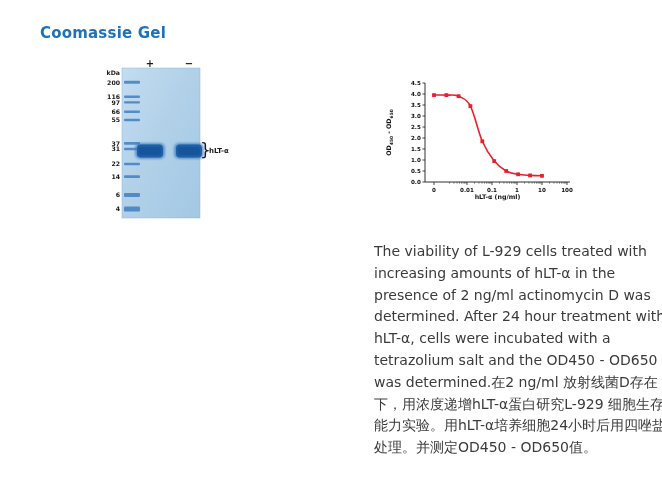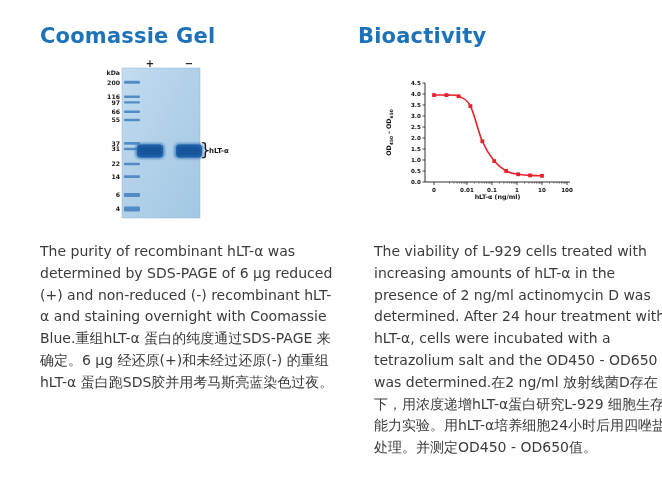--- a/index.html
+++ b/index.html
@@ -1,21 +1,21 @@
 <!DOCTYPE html>
 <html><head>
 <meta charset="utf-8">
 <style>
   html,body{margin:0;padding:0;background:#fff;}
   .page{position:relative;width:662px;height:491px;background:#ffffff;overflow:hidden;
         font-family:"DejaVu Sans","Liberation Sans",sans-serif;}
   .panel{position:absolute;top:0;height:491px;}
   .panel.left{left:0;width:331px;}
   .panel.right{left:331px;width:331px;}
-  h2.sec-title{position:absolute;margin:0;font-size:21px;font-weight:bold;color:#1d73b9;
+  h2.sec-title{position:absolute;margin:0;font-size:15px;font-weight:bold;color:#1d73b9;
         letter-spacing:0.2px;}
   .panel.left h2.sec-title{left:40px;top:24px;}
   .panel.right h2.sec-title{left:27px;top:24px;}
   .figure{position:absolute;}
   .gel-fig{left:96px;top:58px;width:140px;height:165px;}
   .chart-fig{left:51px;top:70px;width:200px;height:140px;}
   p.desc{position:absolute;margin:0;font-size:14px;line-height:21.8px;color:#3b3b3b;
         word-break:break-word;}
   .panel.left p.desc{left:40px;top:241px;width:296px;}
   .panel.right p.desc{left:27px;top:241px;width:294px;margin-left:16px;}
@@ -72,25 +72,23 @@
           <rect x="39" y="85" width="30" height="16" rx="5" fill="#3b79bb" opacity="0.7" filter="url(#softer)"></rect>
           <rect x="41" y="86.5" width="26" height="13" rx="4" fill="#1d5fa7" filter="url(#soft)"></rect>
           <rect x="43" y="89" width="22" height="8" rx="3" fill="#17549c" filter="url(#soft)"></rect>
           <rect x="78" y="85" width="30" height="16" rx="5" fill="#3b79bb" opacity="0.7" filter="url(#softer)"></rect>
           <rect x="80" y="86.5" width="26" height="13" rx="4" fill="#1d5fa7" filter="url(#soft)"></rect>
           <rect x="82" y="89" width="22" height="8" rx="3" fill="#17549c" filter="url(#soft)"></rect>
           <text x="104" y="93" font-size="17" dominant-baseline="middle" font-family="&quot;DejaVu Sans&quot;,sans-serif" fill="#1a1a1a">}</text>
           <text x="113" y="95.4" font-size="7" font-weight="bold" font-family="&quot;DejaVu Sans&quot;,sans-serif" fill="#1a1a1a">hLT-α</text>
         </svg>
     </div>
-    <p class="desc">The purity of recombinant hLT-α was determined by SDS-PAGE of 6 μg reduced (+) and non-reduced (-) recombinant hLT-α and staining overnight with Coomassie Blue.重组hLT-α 蛋白的纯度通过SDS-PAGE 来确定。6 μg 经还原(+)和未经过还原(-) 的重组hLT-α 蛋白跑SDS胶并用考马斯亮蓝染色过夜。</p>
   </section>
 
   <section class="panel right">
-    <h2 class="sec-title">Bioactivity</h2>
     <div class="figure chart-fig">
       <svg id="chart-svg" width="200" height="140" viewBox="0 0 200 140">
           <line x1="43" y1="13" x2="43" y2="112" stroke="#1a1a1a" stroke-width="0.9"></line>
           <line x1="43" y1="112" x2="188" y2="112" stroke="#1a1a1a" stroke-width="0.9"></line>
           <line x1="40.4" y1="112" x2="43" y2="112" stroke="#1a1a1a" stroke-width="0.8"></line>
           <text x="38.8" y="114" text-anchor="end" font-size="5.6" font-weight="600" font-family="&quot;DejaVu Sans&quot;,sans-serif" fill="#111">0.0</text>
           <line x1="40.4" y1="101" x2="43" y2="101" stroke="#1a1a1a" stroke-width="0.8"></line>
           <text x="38.8" y="103" text-anchor="end" font-size="5.6" font-weight="600" font-family="&quot;DejaVu Sans&quot;,sans-serif" fill="#111">0.5</text>
           <line x1="40.4" y1="90" x2="43" y2="90" stroke="#1a1a1a" stroke-width="0.8"></line>
           <text x="38.8" y="92" text-anchor="end" font-size="5.6" font-weight="600" font-family="&quot;DejaVu Sans&quot;,sans-serif" fill="#111">1.0</text>

